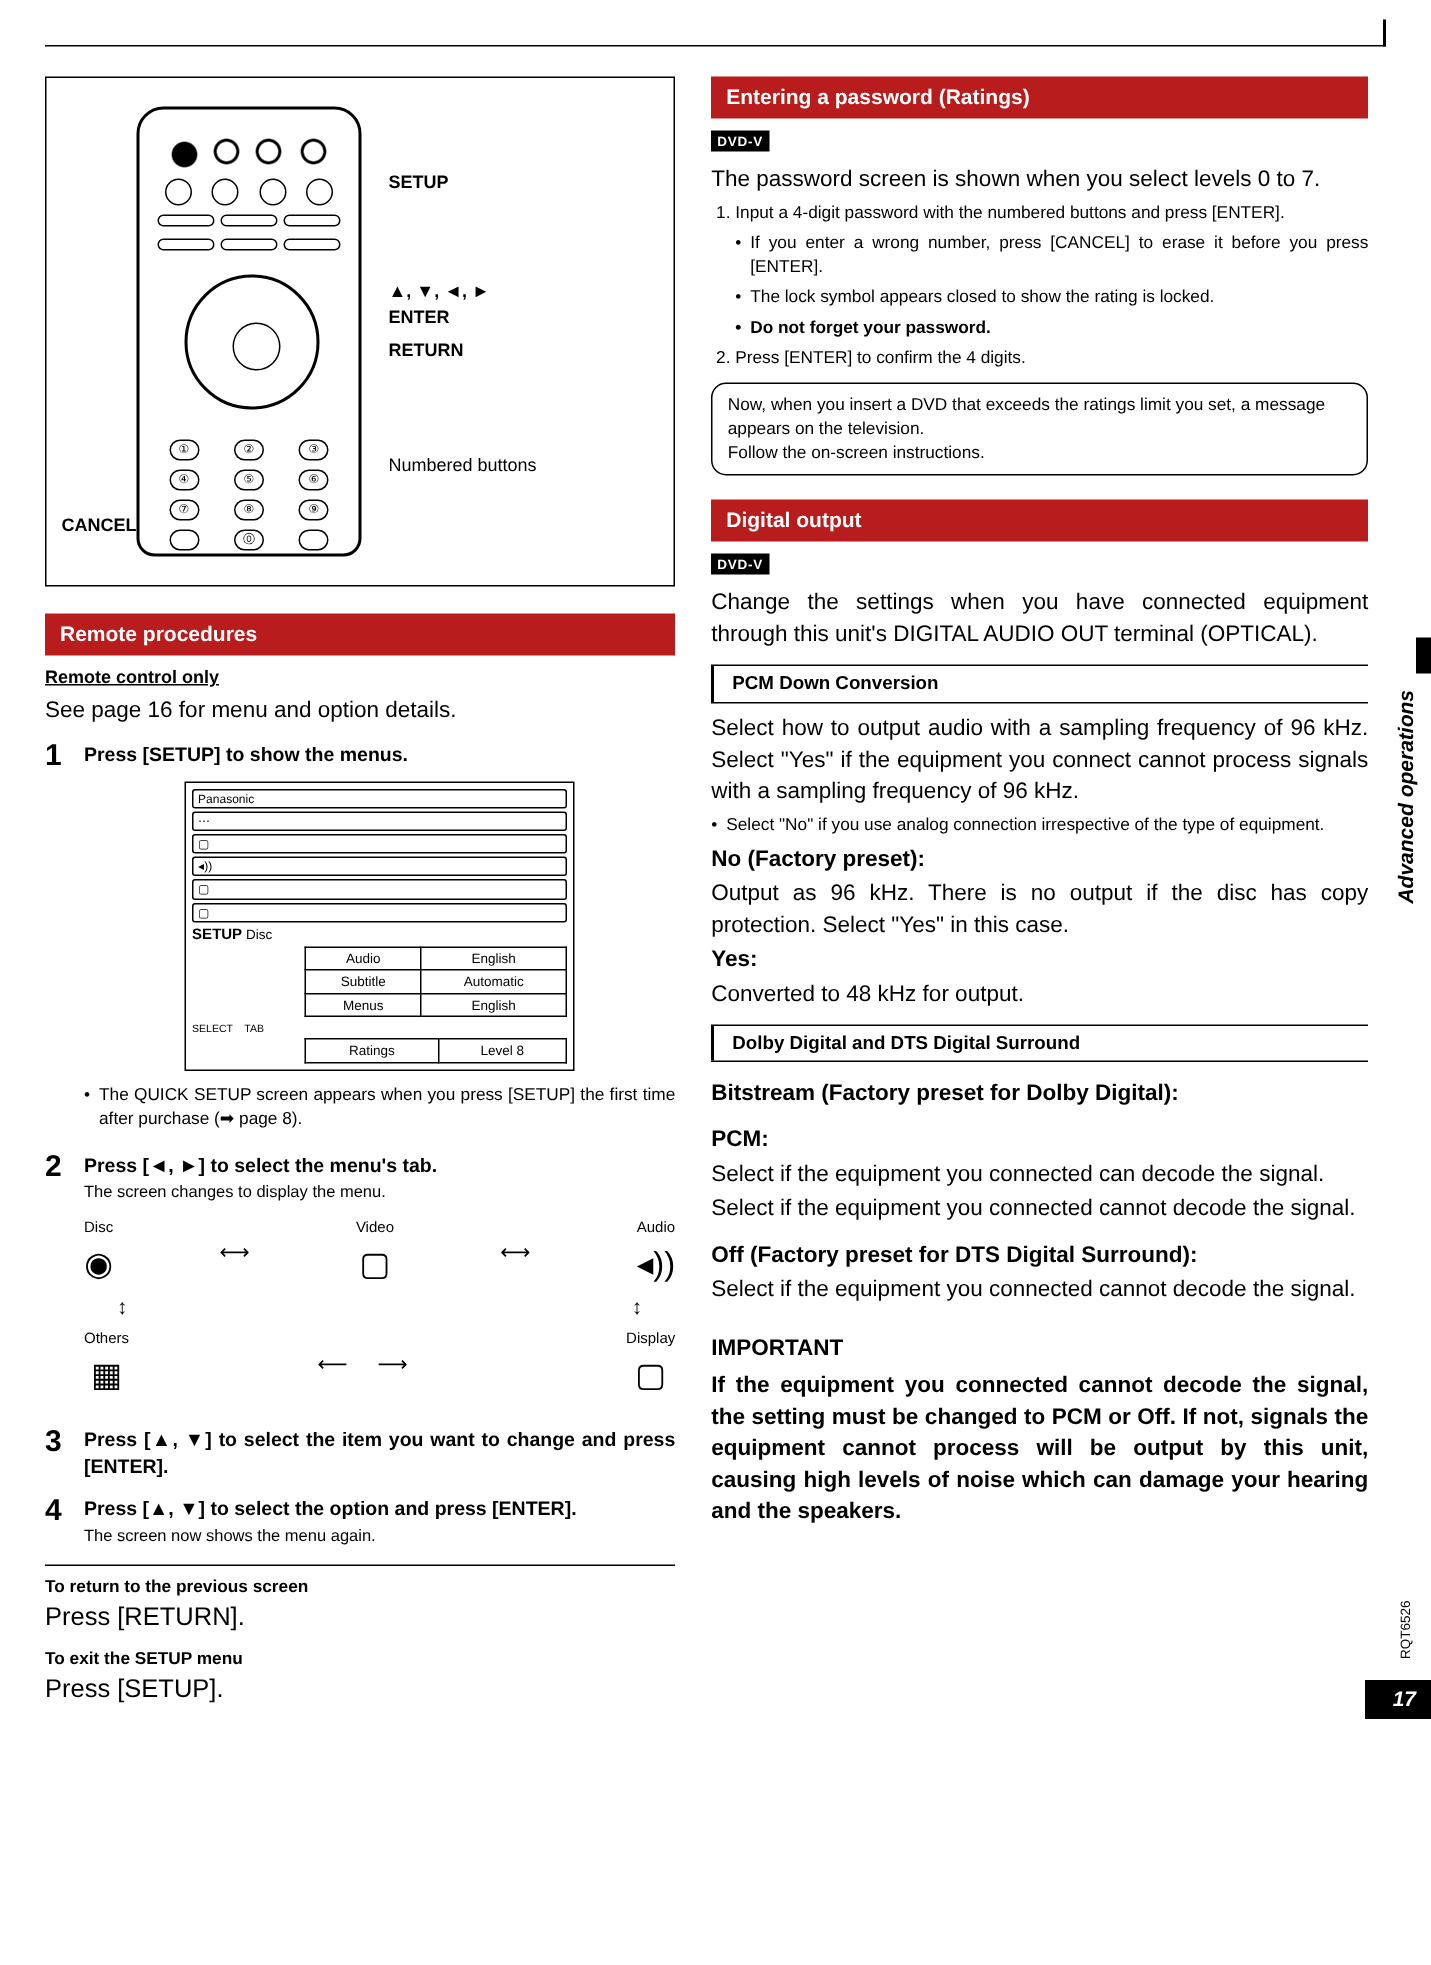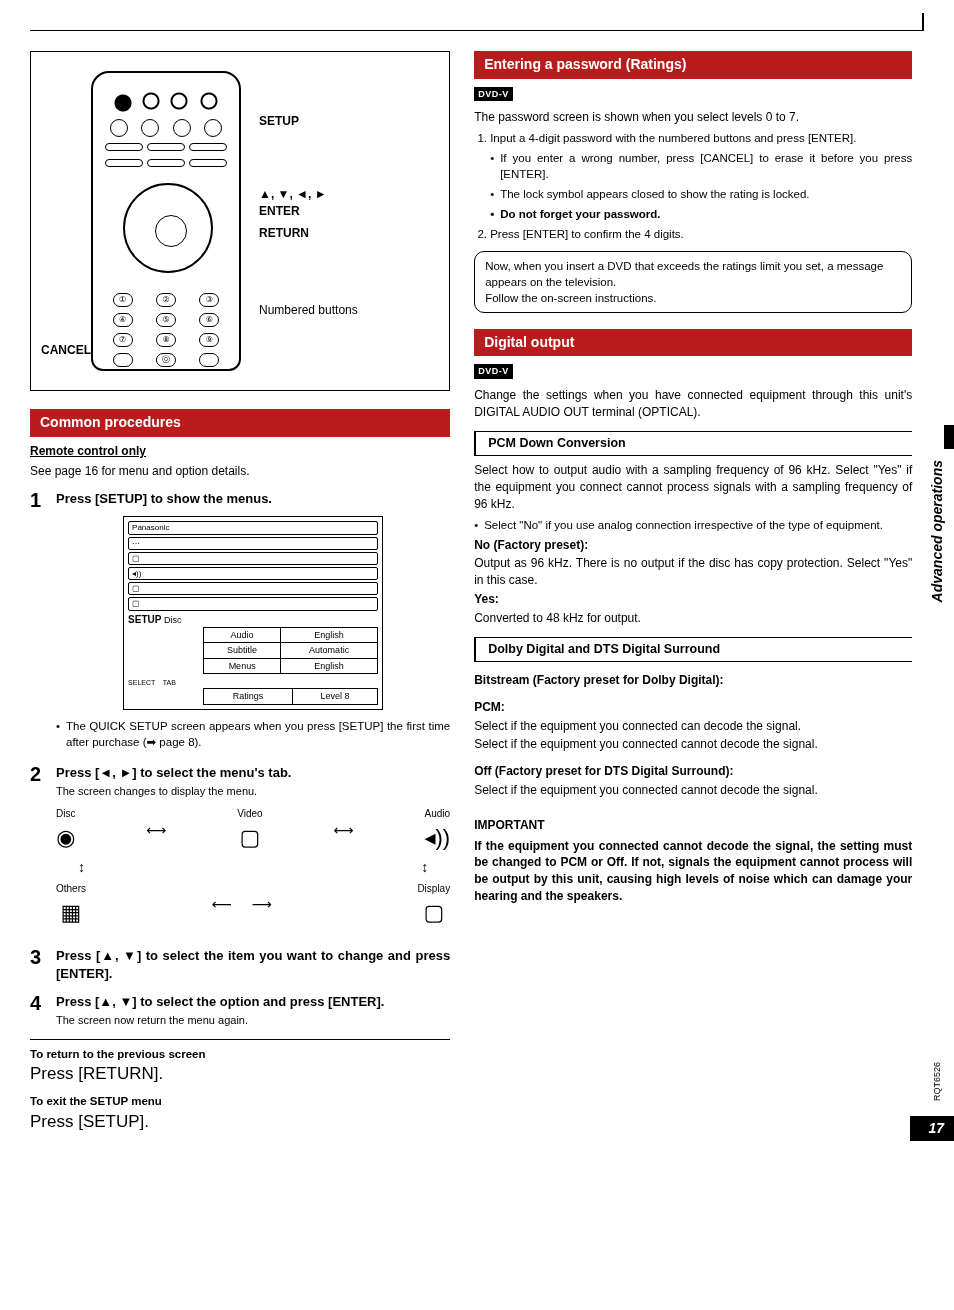--- a/index.html
+++ b/index.html
@@ -66,21 +66,21 @@
   .step .b .h { font-weight:bold; font-size:13px; }
   .step .b .s { font-size:11px; margin-top:2px; }
   ul.bul { list-style:none; padding-left:0; }
   ul.bul li { position:relative; padding-left:10px; margin:4px 0; font-size:11.5px; text-align:justify;}
   ul.bul li::before { content:"•"; position:absolute; left:0; }
   ol.num { padding-left:16px; font-size:11.5px; }
   ol.num li { margin:4px 0; text-align:justify;}
   .boxnote { border:1.5px solid #000; border-radius:10px; padding:6px 10px; margin:8px 0 16px 0; font-size:11.5px; }
   .subhead-box { border:1.5px solid #000; border-left:none; border-right:none; padding:3px 6px 3px 14px; font-weight:bold; font-size:12.5px; margin:10px 0 6px 0; position:relative;}
   .subhead-box::before { content:""; position:absolute; left:0; top:0; bottom:0; width:2px; background:#000;}
-  p.body { font-size:12px; margin:4px 0; text-align:justify;}
+  p.body { font-size:15px; margin:4px 0; text-align:justify;}
   p.tight { margin:2px 0; }
   .bold { font-weight:bold; }
   .hr { border-top:1px solid #000; margin:10px 0 6px 0; }
   .vside {
     position:absolute; right:6px; top:460px;
     writing-mode:vertical-rl; transform:rotate(180deg);
     font-style:italic; font-weight:bold; font-size:14px;
   }
   .sideblock { position:absolute; right:0; top:425px; width:10px; height:24px; background:#000;}
   .vcode {
@@ -160,21 +160,21 @@
         <div style="margin-top:-10px">SETUP</div>
         <div style="margin-top:34px">
           <span>▲, ▼, ◄, ►</span><br>
           <span>ENTER</span>
         </div>
         <div style="margin-top:-16px">RETURN</div>
         <div style="margin-top:38px; font-weight:normal">Numbered buttons</div>
       </div>
     </div>
 
-    <div class="blackbar">Common procedures</div>
+    <div class="blackbar">Remote procedures</div>
     <p class="u">Remote control only</p>
     <p class="body">See page 16 for menu and option details.</p>
 
     <div class="step">
       <div class="n">1</div>
       <div class="b">
         <div class="h">Press [SETUP] to show the menus.</div>
         <div class="setup-screen">
           <div class="tabs">
               <span>Panasonic</span>
@@ -247,21 +247,21 @@
       <div class="n">3</div>
       <div class="b">
           <div class="h" style="text-align:justify">Press [▲, ▼] to select the item you want to change and press [ENTER].</div>
         </div>
     </div>
 
     <div class="step">
       <div class="n">4</div>
       <div class="b">
         <div class="h" style="text-align:justify">Press [▲, ▼] to select the option and press [ENTER].</div>
-        <div class="s">The screen now return the menu again.</div>
+        <div class="s">The screen now shows the menu again.</div>
       </div>
     </div>
 
     <div class="hr"></div>
     <div class="footbox">
       <p class="h">To return to the previous screen</p>
       <p>Press [RETURN].</p>
     </div>
     <div class="footbox" style="margin-top:8px">
       <p class="h">To exit the SETUP menu</p>

